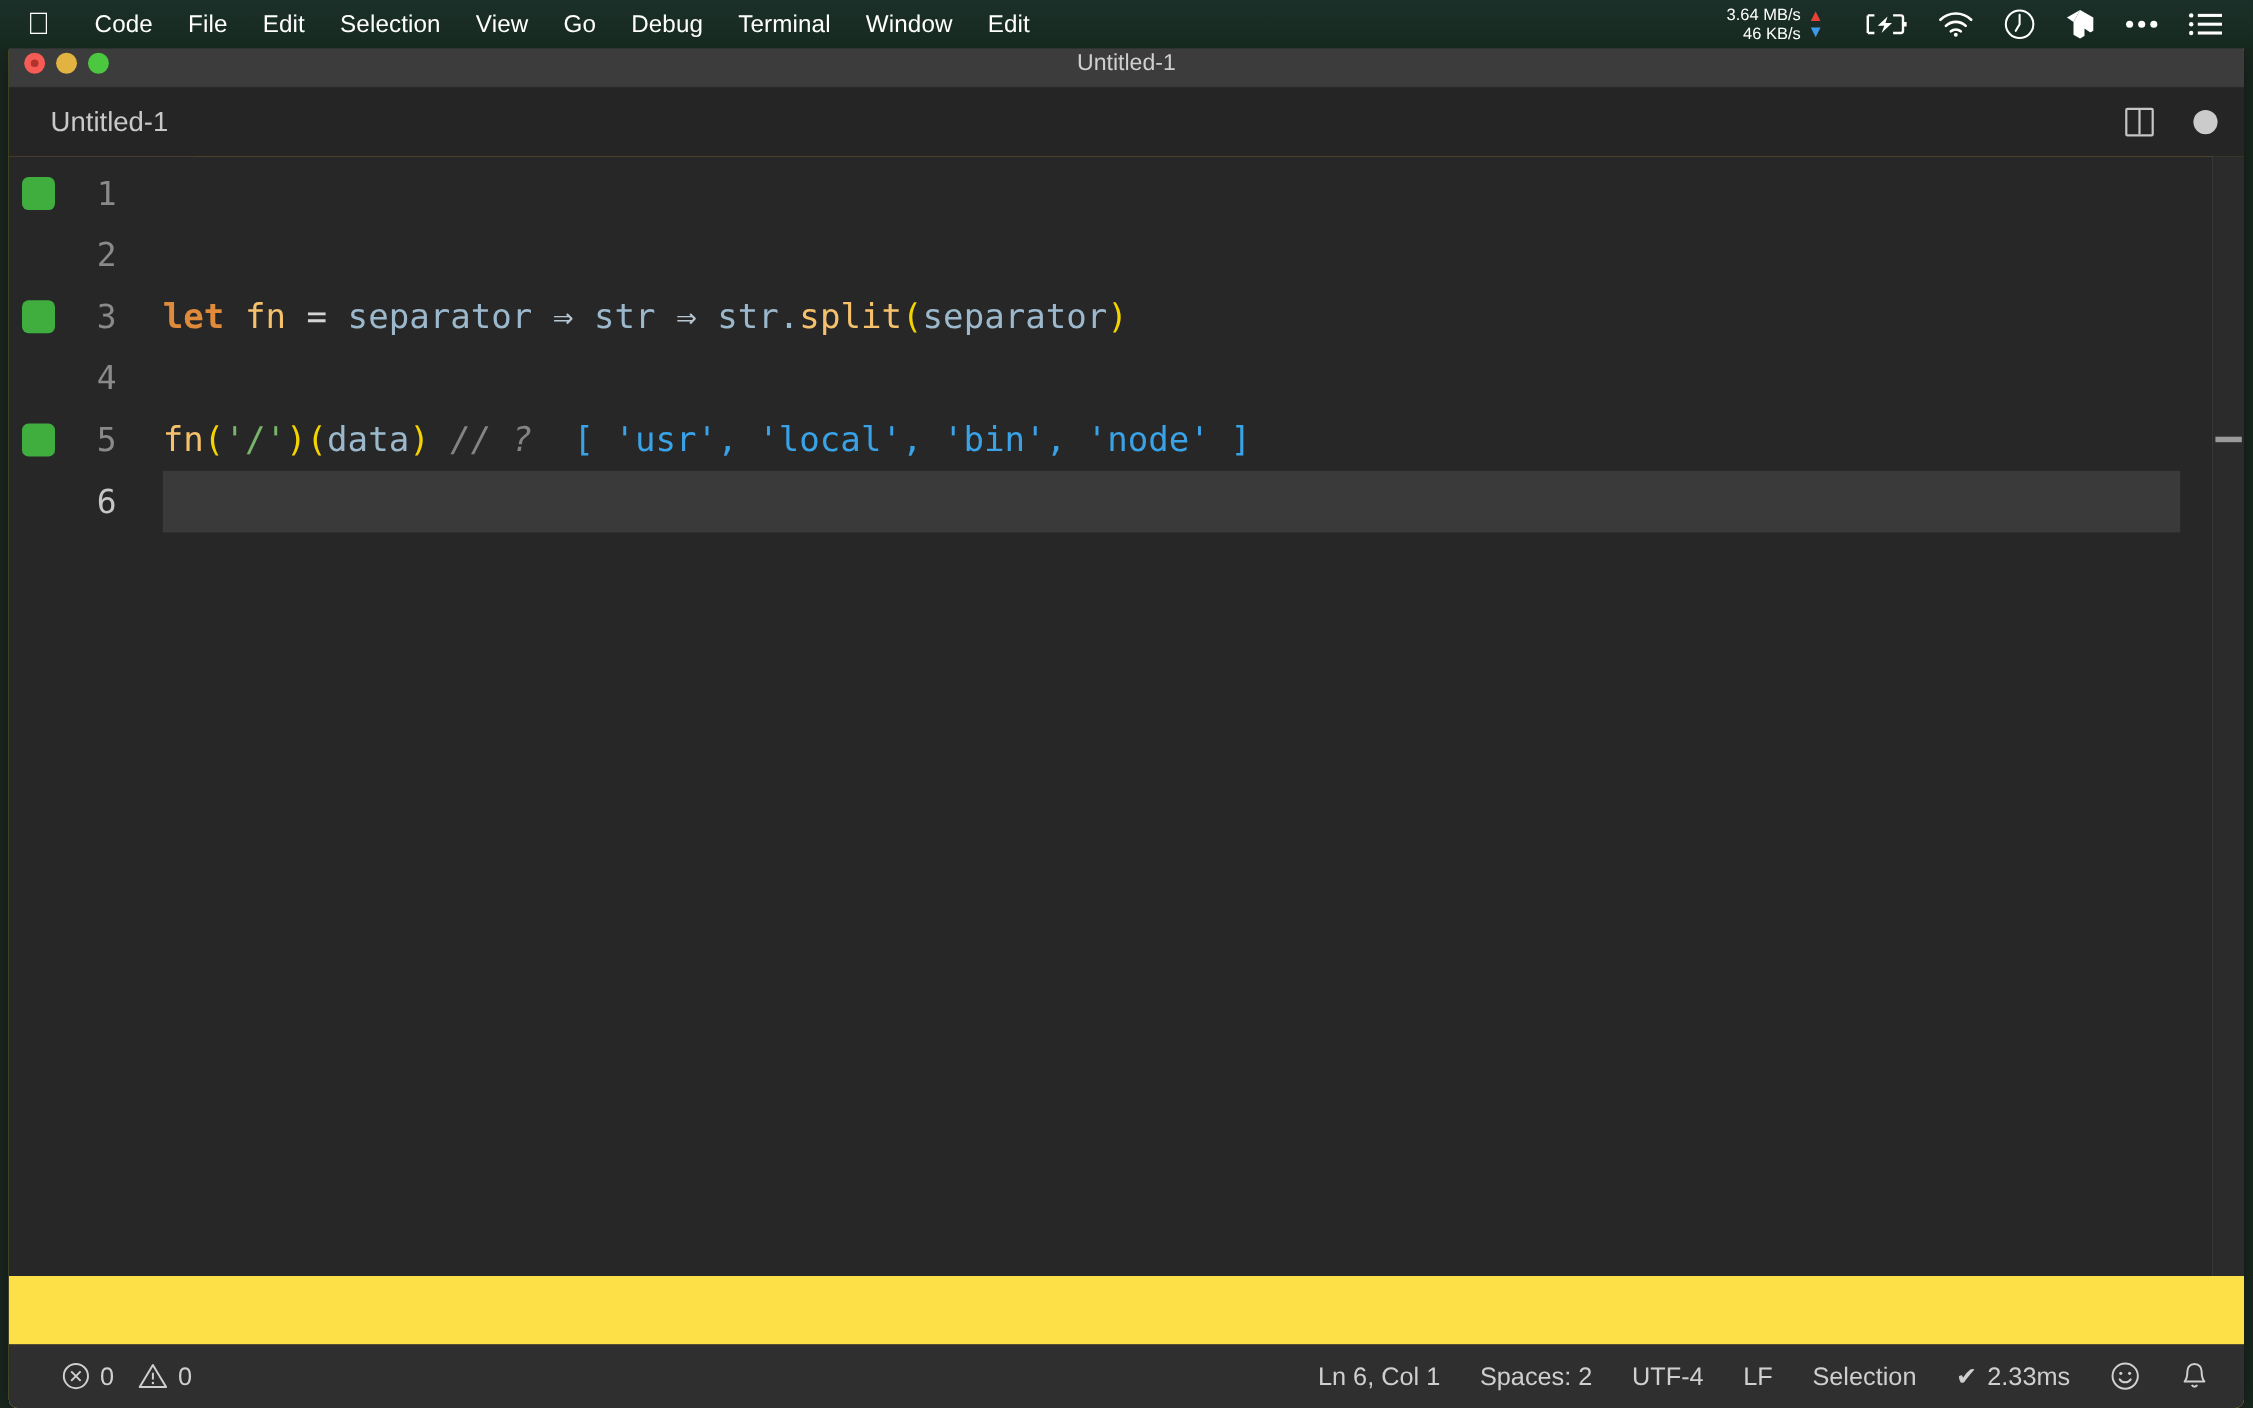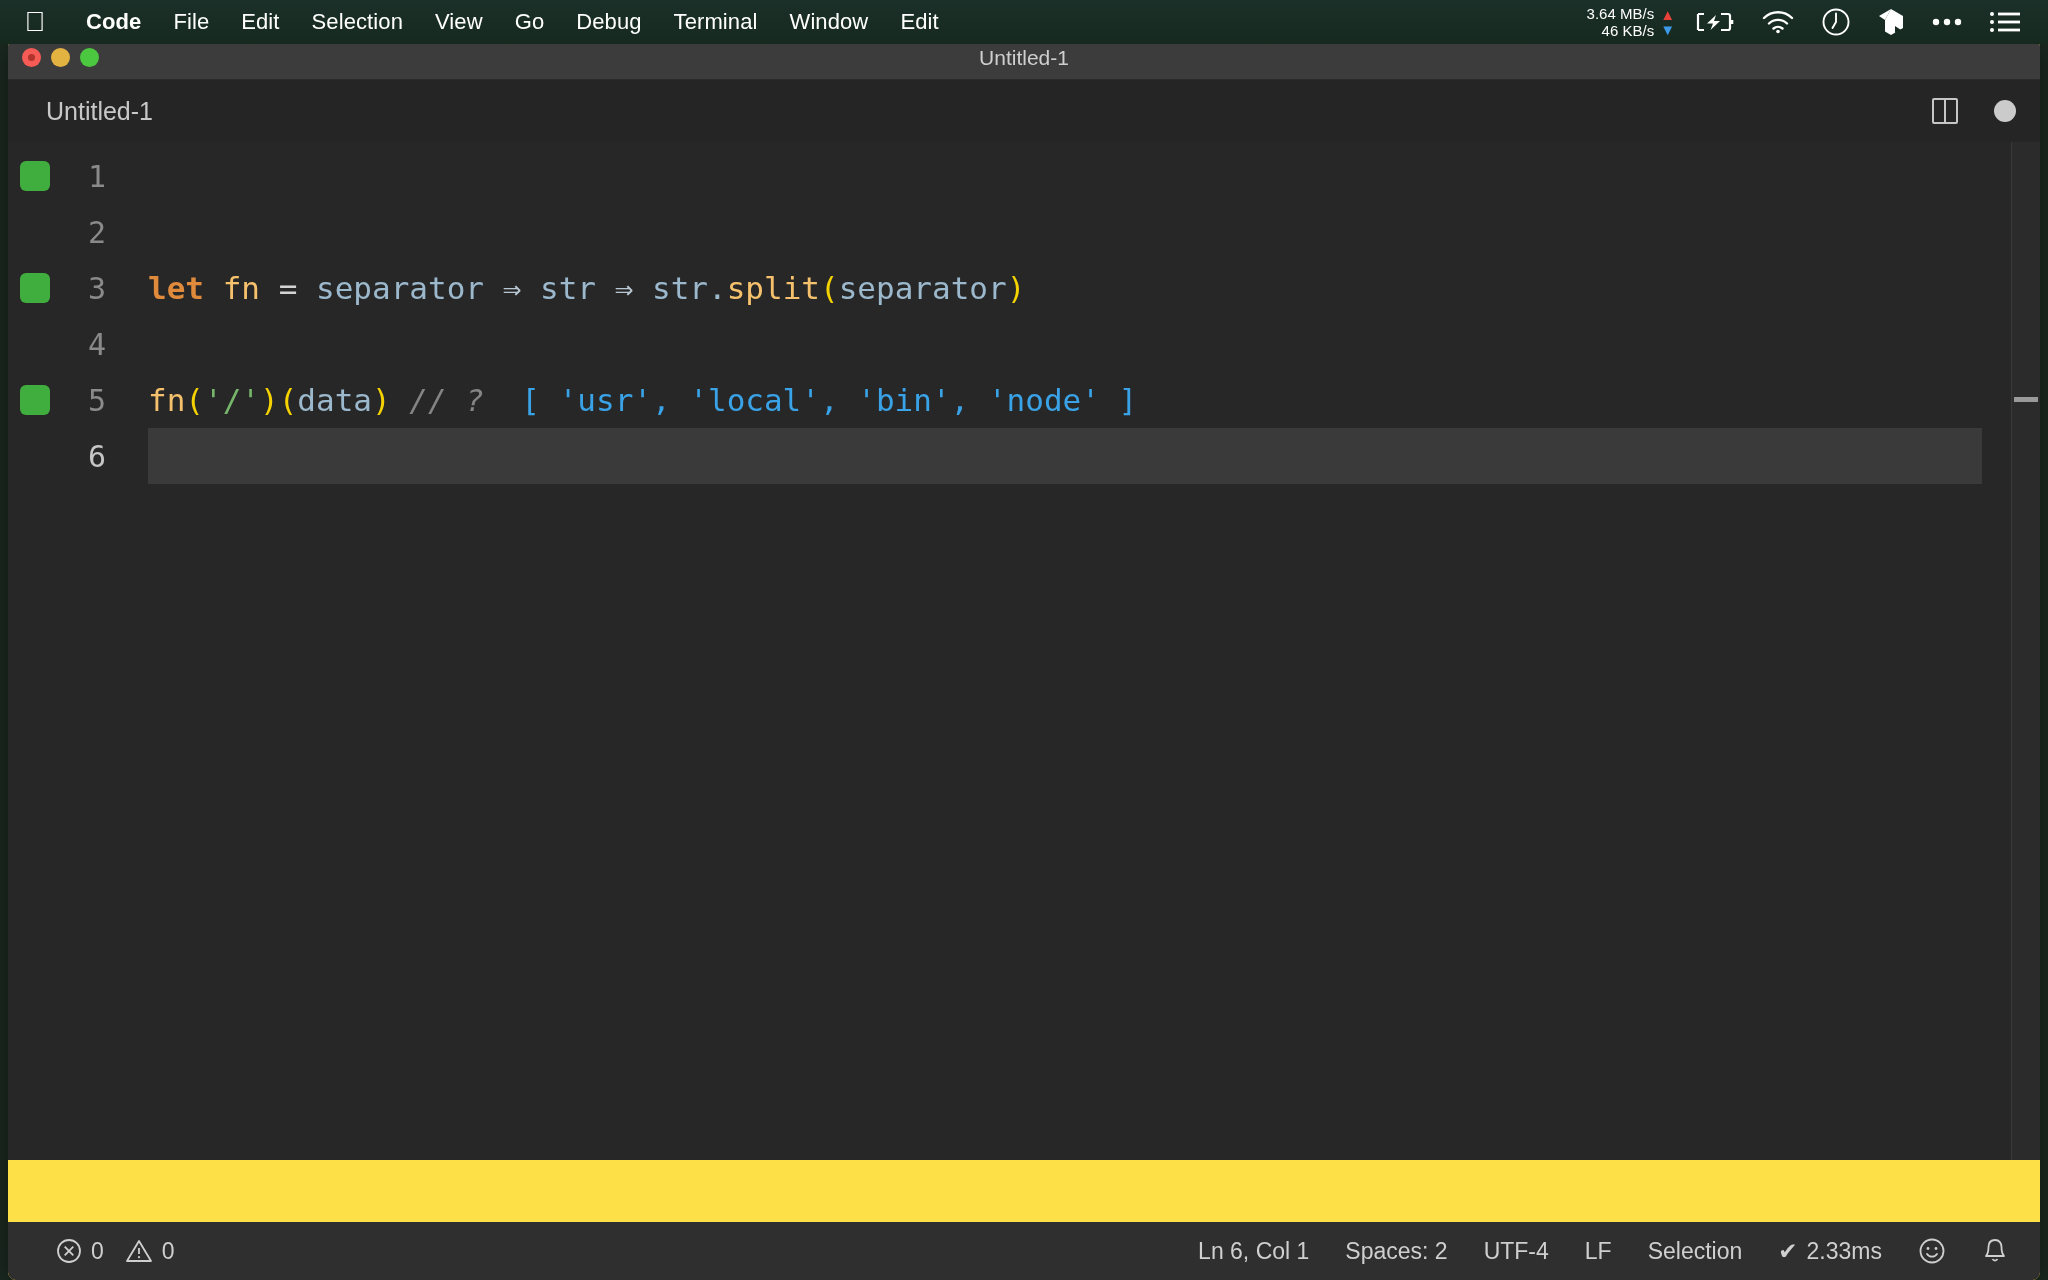--- a/index.html
+++ b/index.html
@@ -24,26 +24,26 @@
   .menubar-left { display:flex; align-items:center; gap:0; }
   .apple-logo {
     width:26px; height:30px; margin-right:22px;
     display:flex; align-items:center; justify-content:center;
     font-size:28px; line-height:1; color:#fff;
   }
   .menu-item {
     font-size:22px; padding:0 16px; white-space:nowrap;
     color:#ffffff; letter-spacing:0.1px;
   }
-  .menu-item.bold { font-weight:bold; }
+  .menu-item.bold { font-weight:normal; }
   .menubar-spacer { flex:1; }
   .menubar-right { display:flex; align-items:center; gap:0; }
 
   .netspeed {
-    display:flex; align-items:center; gap:6px; margin-right:7px;
+    display:flex; align-items:center; gap:6px; margin-right:24px;
   }
   .netspeed-nums {
     display:flex; flex-direction:column; align-items:flex-end;
     font-size:15px; line-height:17px; color:#ffffff;
   }
   .netspeed-arrows {
     display:flex; flex-direction:column; align-items:center;
     line-height:15px;
   }
   .arrow-up { color:#e8413a; font-size:15px; }

